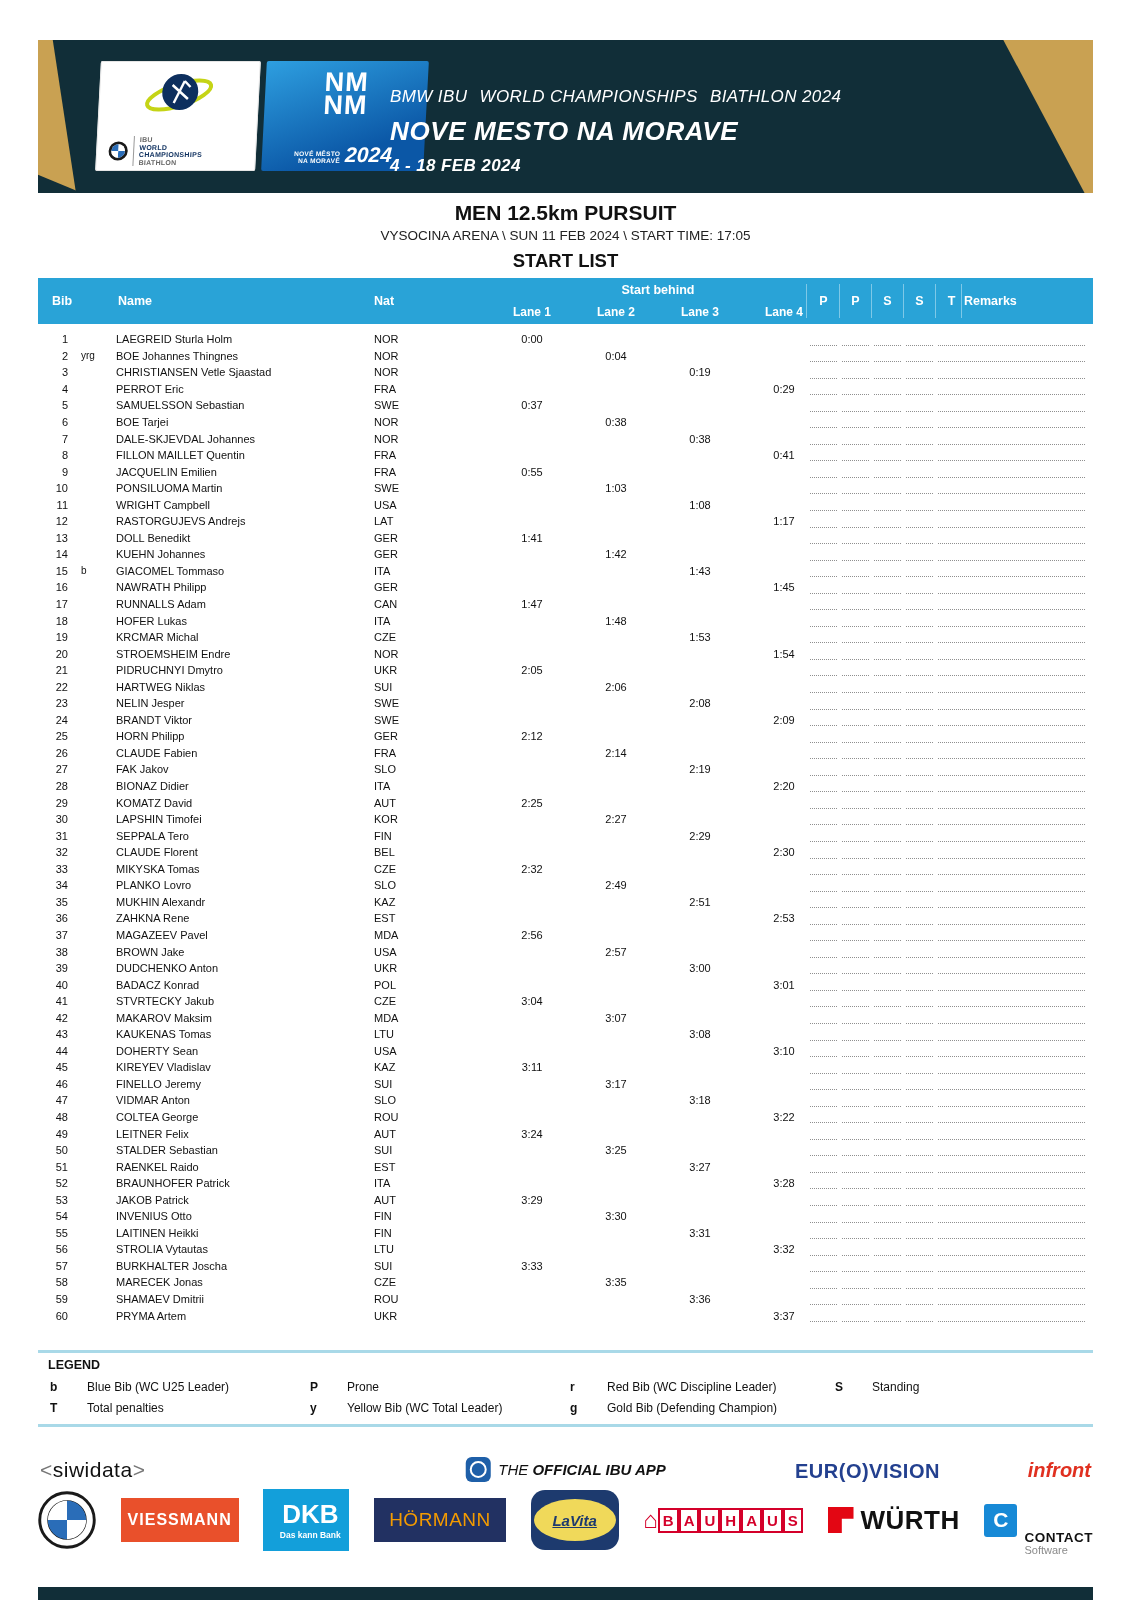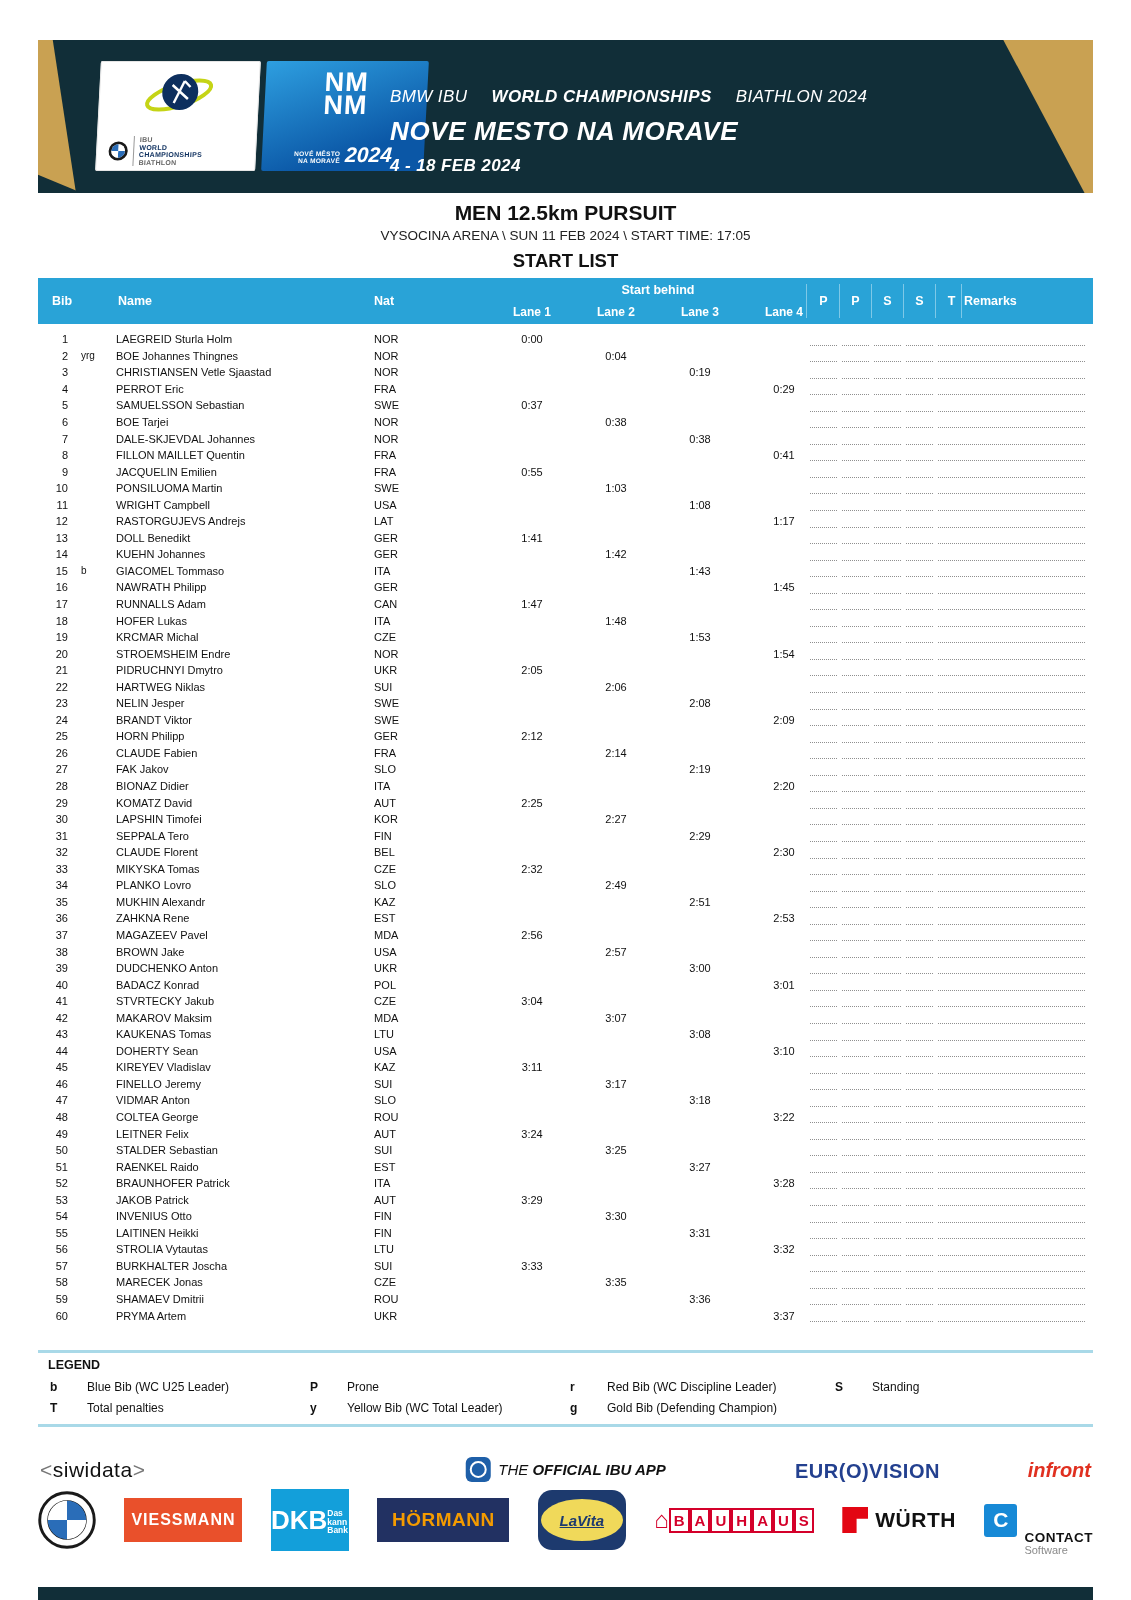--- a/index.html
+++ b/index.html
@@ -27,21 +27,21 @@
              background:linear-gradient(160deg,#2e9fe0 0%,#0b57a6 75%);transform:skewX(-3deg);
              border-radius:2px;color:#fff;display:flex;flex-direction:column;align-items:center;
              justify-content:space-between;padding:10px 6px 7px;box-sizing:border-box;}
   .nm-mono{font-size:27px;font-weight:800;line-height:23px;text-align:center;letter-spacing:1px;}
   .nm-bottom{display:flex;align-items:flex-end;gap:5px;}
   .nm-city{font-size:6.5px;line-height:7px;font-weight:700;text-align:right;letter-spacing:.3px;}
   .nm-year{font-size:21px;font-weight:800;font-style:italic;line-height:18px;}
   .banner-text{position:absolute;left:352px;top:47px;color:#fff;font-style:italic;white-space:nowrap;}
   .bt1{font-size:17px;letter-spacing:.4px;}
   .bt1 .light{font-weight:500;}
-  .bt1 .heavy{font-weight:700;margin:0 19px;}
+  .bt1 .heavy{font-weight:400;margin:0 7px;}
   .bt2{font-size:26px;font-weight:800;margin-top:9px;letter-spacing:.6px;}
   .bt3{font-size:17px;font-weight:800;margin-top:9px;letter-spacing:.4px;}
 
   
   .event-title{position:absolute;left:0;right:0;top:201px;text-align:center;font-size:21px;font-weight:800;}
   .event-details{position:absolute;left:0;right:0;top:228px;text-align:center;font-size:13.5px;color:#222;}
   .list-title{position:absolute;left:0;right:0;top:250px;text-align:center;font-size:18.5px;font-weight:800;}
 
   
   .thead{position:absolute;left:38px;top:278px;width:1055px;height:46px;background:var(--blue);color:#fff;}
@@ -80,38 +80,38 @@
   .apptext .b{font-weight:800;}
   .euro{position:absolute;left:757px;top:4px;font-size:20px;font-weight:700;color:#23408f;letter-spacing:.5px;}
   .infront{position:absolute;right:2px;top:3px;font-size:20px;font-weight:800;color:#e03020;font-style:italic;}
 
   
   .sponsors{position:absolute;left:38px;top:1486px;width:1055px;height:68px;display:flex;
             align-items:center;justify-content:space-between;}
   .sp-item{display:flex;align-items:center;justify-content:center;}
   .viess{background:#e9502b;color:#fff;font-weight:800;font-size:16px;letter-spacing:1px;
          width:118px;height:44px;}
-  .dkb{background:#139fda;color:#fff;flex-direction:row;width:78px;height:62px;line-height:1;}
+  .dkb{background:#139fda;color:#fff;flex-direction:column;width:78px;height:62px;line-height:1;padding-left:8px;}
   .dkb .big{font-weight:800;font-size:26px;}
   .dkb .sub{font-size:8.5px;font-weight:700;margin-top:4px;}
-  .hoermann{background:#223162;color:#f49b00;font-weight:700;font-size:19px;letter-spacing:.5px;
+  .hoermann{background:#223162;color:#f49b00;font-weight:400;font-size:19px;letter-spacing:.5px;
             width:132px;height:44px;}
   .lavita{width:88px;height:60px;background:#1d3a6e;border-radius:14px;position:relative;}
   .lavita .ell{position:absolute;left:3px;right:3px;top:9px;bottom:9px;background:#f0d95a;
                border-radius:50%;display:flex;align-items:center;justify-content:center;
                font-style:italic;font-weight:800;font-size:15px;color:#1d3a6e;
                text-decoration:underline;}
   .bauhaus{gap:2px;}
   .bauhaus .house{color:#d4002a;font-size:24px;line-height:20px;font-weight:800;}
   .bauhaus .cell{border:2px solid #d4002a;color:#d4002a;font-weight:800;font-size:15px;
                  padding:2px 3px;margin-left:-2px;}
   .wuerth{gap:7px;}
   .wuerth .mark{width:26px;height:26px;background:#e30613;
                 clip-path:polygon(0 0,100% 0,100% 45%,55% 45%,55% 100%,0 100%);}
-  .wuerth .txt{font-weight:800;font-size:21px;color:#111;letter-spacing:.5px;}
+  .wuerth .txt{font-weight:800;font-size:26px;color:#111;letter-spacing:.5px;}
   .contact{gap:7px;}
   .contact .c{width:33px;height:33px;background:#1789d6;color:#fff;font-weight:800;font-size:21px;
               display:flex;align-items:center;justify-content:center;border-radius:3px;}
   .contact .stack{display:flex;flex-direction:column;line-height:1.05;}
   .contact .t{font-weight:800;font-size:13.5px;color:#111;letter-spacing:.5px;margin-top:48px;}
   .contact .s{font-size:11px;color:#8a8a8a;}
   .bottombar{position:absolute;left:38px;top:1587px;width:1055px;height:13px;background:var(--dark);}
 </style>
 </head>
 <body>

